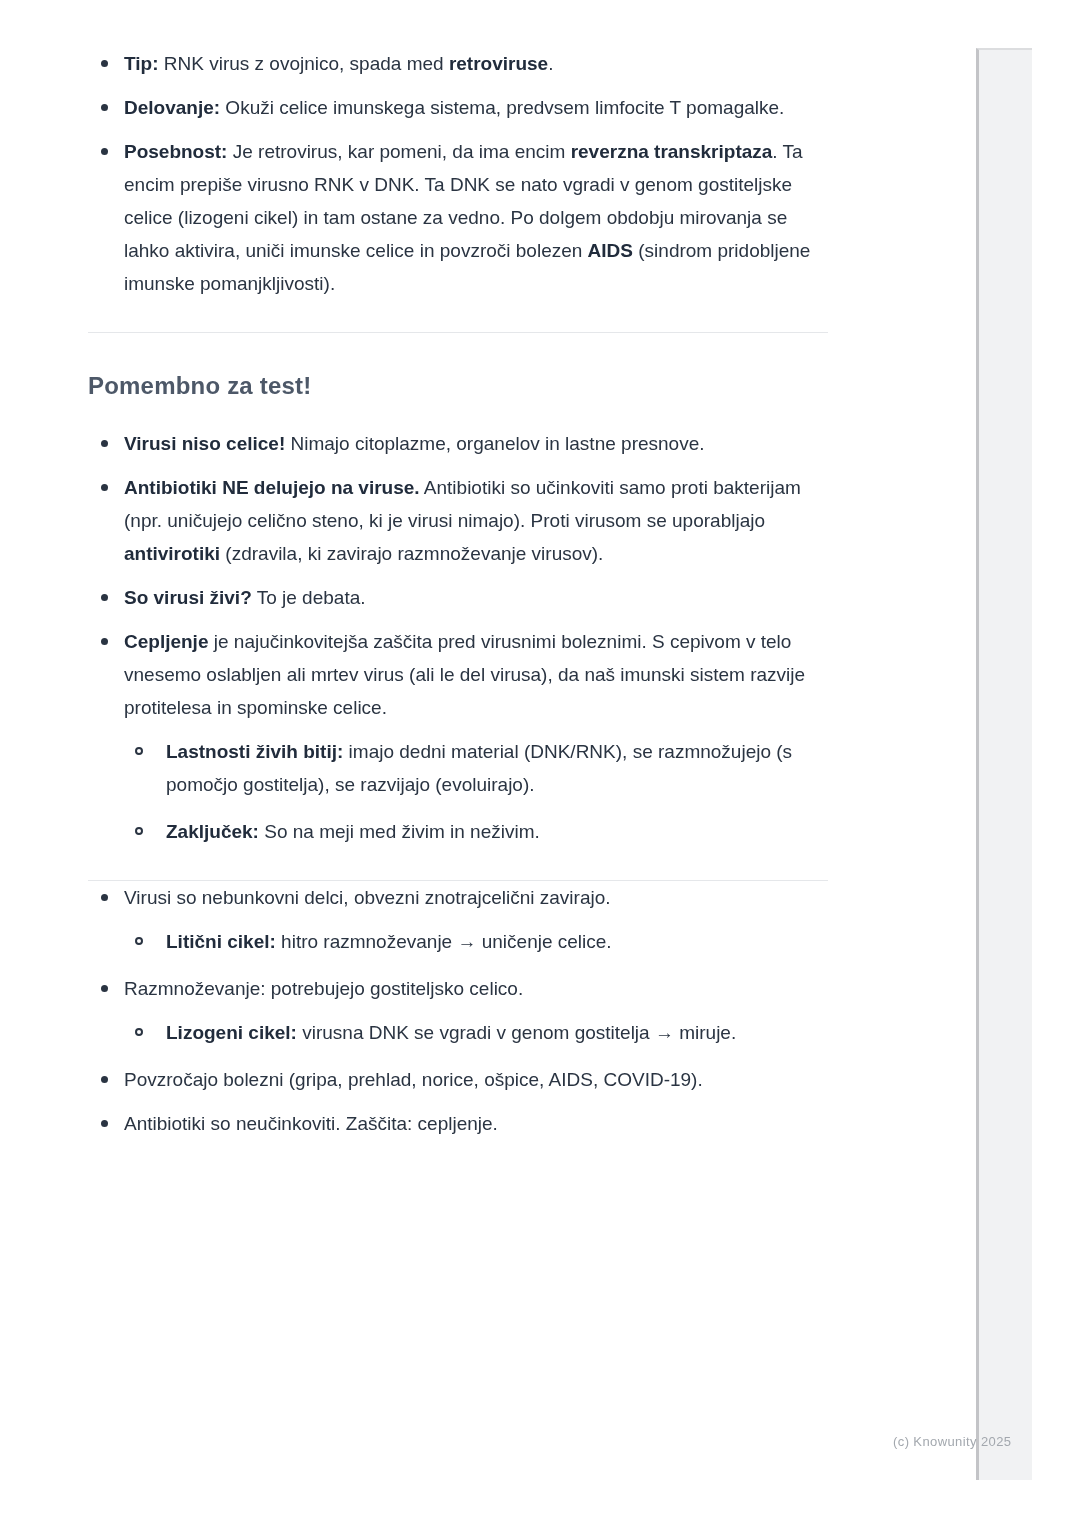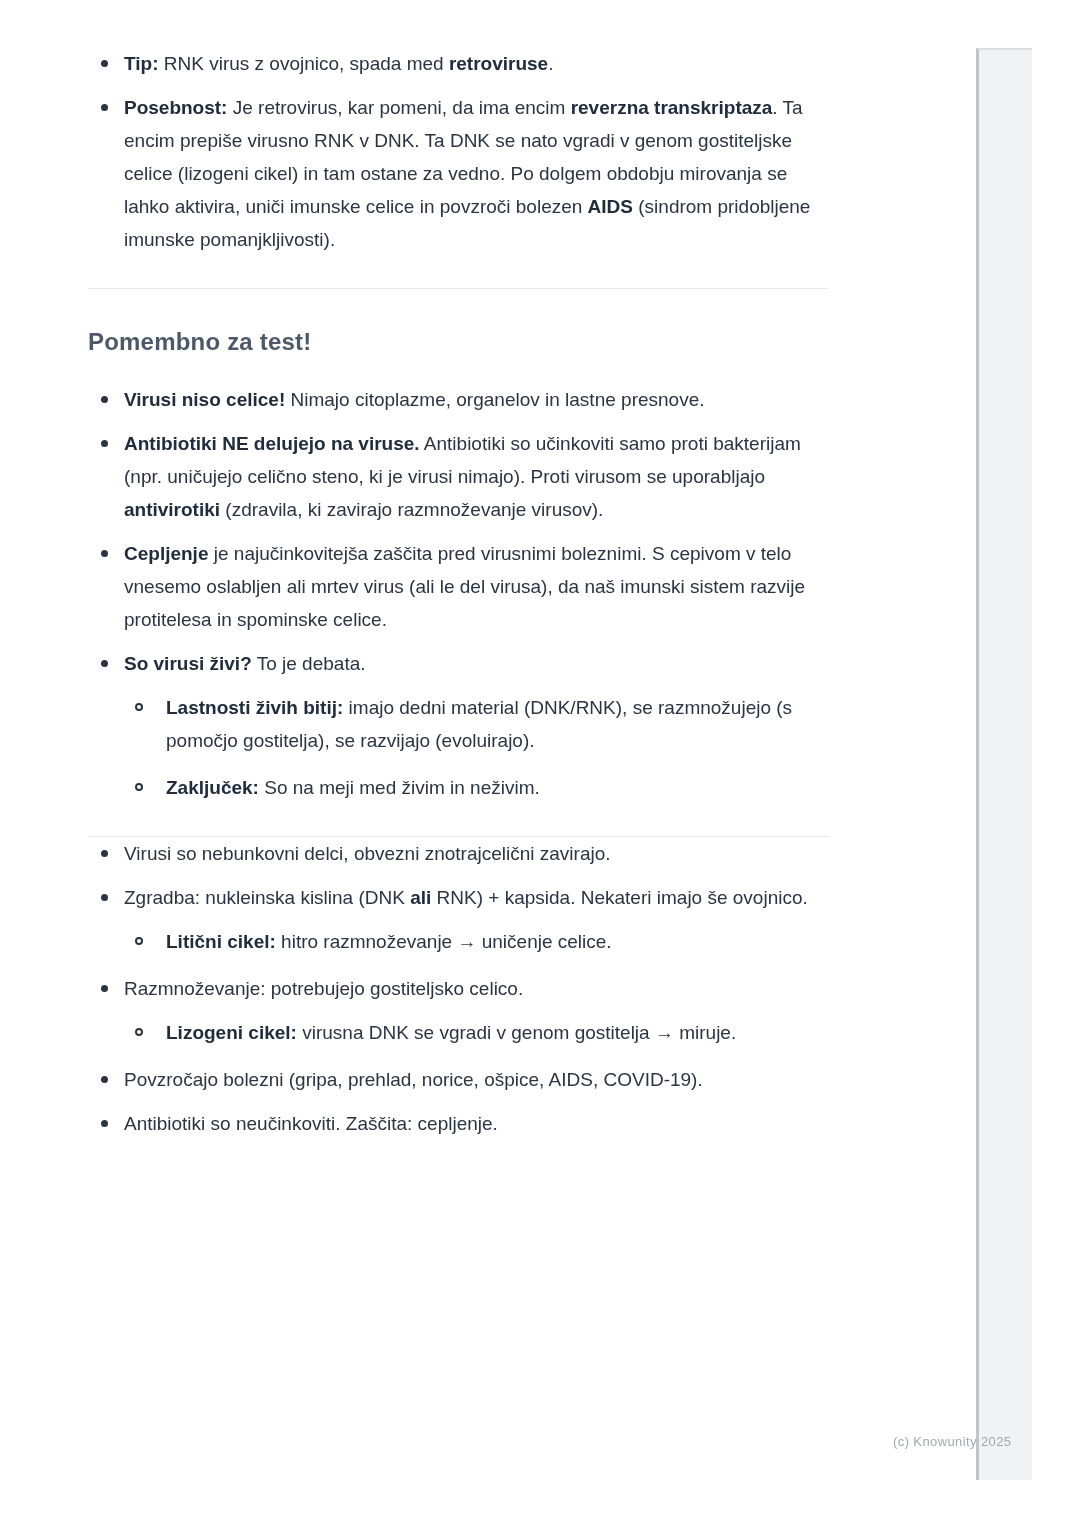--- a/index.html
+++ b/index.html
@@ -42,64 +42,64 @@
 <div class="page">
   <div class="content">
 
     <ul class="list">
         <li class="item indent-0">
           <span class="bullet dot"></span>
           <span class="t"><span class="bold">Tip:</span><span> RNK virus z ovojnico, spada med </span><span class="bold">retroviruse</span><span>.</span></span>
         </li>
         <li class="item indent-0">
           <span class="bullet dot"></span>
+          <span class="t"><span class="bold">Delovanje:</span><span> Okuži celice imunskega sistema, predvsem limfocite T pomagalke.</span></span>
+        </li>
+        <li class="item indent-0">
+          <span class="bullet dot"></span>
           <span class="t"><span class="bold">Posebnost:</span><span> Je retrovirus, kar pomeni, da ima encim </span><span class="bold">reverzna transkriptaza</span><span>. Ta encim prepiše virusno RNK v DNK. Ta DNK se nato vgradi v genom gostiteljske celice (lizogeni cikel) in tam ostane za vedno. Po dolgem obdobju mirovanja se lahko aktivira, uniči imunske celice in povzroči bolezen </span><span class="bold">AIDS</span><span> (sindrom pridobljene imunske pomanjkljivosti).</span></span>
         </li>
       </ul>
 
     <hr class="divider">
 
     <h2 class="heading">Pomembno za test!</h2>
     <ul class="list">
         <li class="item indent-0">
           <span class="bullet dot"></span>
           <span class="t"><span class="bold">Virusi niso celice!</span><span> Nimajo citoplazme, organelov in lastne presnove.</span></span>
         </li>
         <li class="item indent-0">
           <span class="bullet dot"></span>
           <span class="t"><span class="bold">Antibiotiki NE delujejo na viruse.</span><span> Antibiotiki so učinkoviti samo proti bakterijam (npr. uničujejo celično steno, ki je virusi nimajo). Proti virusom se uporabljajo </span><span class="bold">antivirotiki</span><span> (zdravila, ki zavirajo razmnoževanje virusov).</span></span>
         </li>
         <li class="item indent-0">
           <span class="bullet dot"></span>
-          <span class="t"><span class="bold">Cepljenje</span><span> je najučinkovitejša zaščita pred virusnimi boleznimi. S cepivom v telo vnesemo oslabljen ali mrtev virus (ali le del virusa), da naš imunski sistem razvije protitelesa in spominske celice.</span></span>
+          <span class="t"><span class="bold">So virusi živi?</span><span> To je debata.</span></span>
         </li>
         <li class="item indent-0">
           <span class="bullet dot"></span>
-          <span class="t"><span class="bold">So virusi živi?</span><span> To je debata.</span></span>
+          <span class="t"><span class="bold">Cepljenje</span><span> je najučinkovitejša zaščita pred virusnimi boleznimi. S cepivom v telo vnesemo oslabljen ali mrtev virus (ali le del virusa), da naš imunski sistem razvije protitelesa in spominske celice.</span></span>
         </li>
         <li class="item indent-1">
           <span class="bullet circle"></span>
           <span class="t"><span class="bold">Lastnosti živih bitij:</span><span> imajo dedni material (DNK/RNK), se razmnožujejo (s pomočjo gostitelja), se razvijajo (evoluirajo).</span></span>
         </li>
         <li class="item indent-1">
           <span class="bullet circle"></span>
           <span class="t"><span class="bold">Zaključek:</span><span> So na meji med živim in neživim.</span></span>
         </li>
       </ul>
 
     <hr class="divider">
 
     <ul class="list">
         <li class="item indent-0">
           <span class="bullet dot"></span>
           <span class="t"><span>Virusi so nebunkovni delci, obvezni znotrajcelični zavirajo.</span></span>
-        </li>
-        <li class="item indent-0">
-          <span class="bullet dot"></span>
-          <span class="t"><span>Zgradba: nukleinska kislina (DNK </span><span class="bold">ali</span><span> RNK) + kapsida. Nekateri imajo še ovojnico.</span></span>
         </li>
         <li class="item indent-1">
           <span class="bullet circle"></span>
           <span class="t"><span class="bold">Litični cikel:</span><span> hitro razmnoževanje → uničenje celice.</span></span>
         </li>
         <li class="item indent-0">
           <span class="bullet dot"></span>
           <span class="t"><span>Razmnoževanje: potrebujejo gostiteljsko celico.</span></span>
         </li>
         <li class="item indent-1">

